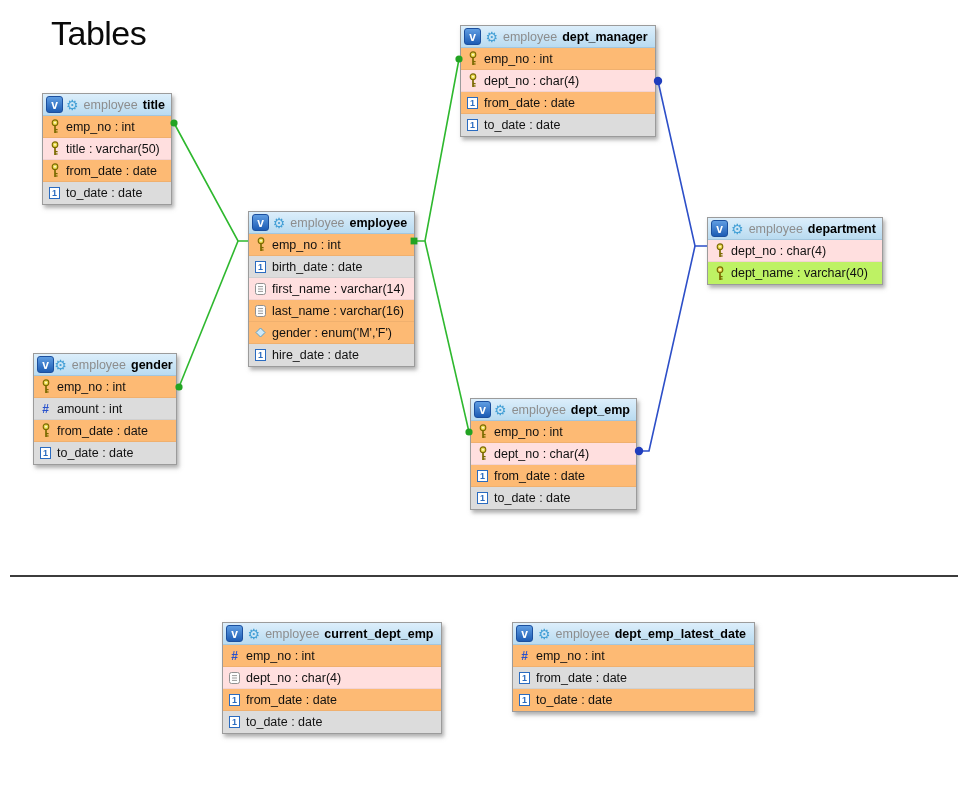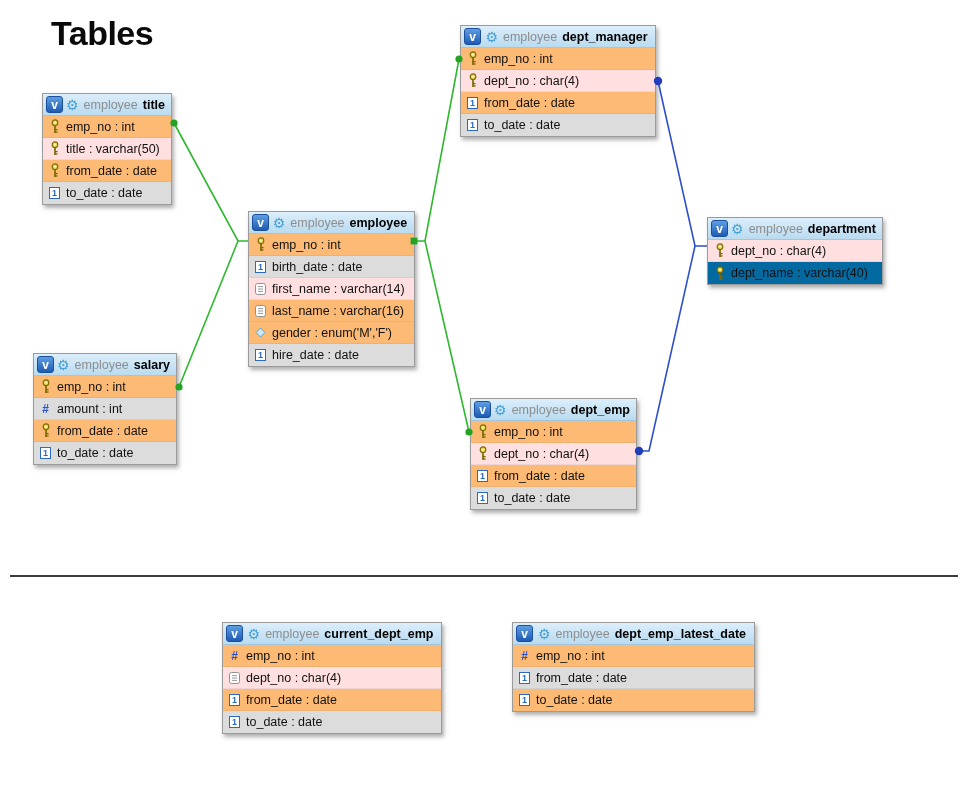--- a/index.html
+++ b/index.html
@@ -7,21 +7,21 @@
   #canvas {
     position: relative;
     width: 965px; height: 791px;
     background: #fff;
     font-family: "Liberation Sans", sans-serif;
     overflow: hidden;
   }
   .section-heading {
     position: absolute;
     font-size: 34px;
-    font-weight: bold;
+    font-weight: normal;
     color: #0a0a0a;
     letter-spacing: -0.5px;
   }
   #heading-tables { left: 51px; top: 14px; }
   #heading-views  { left: 59px; top: 641px; }
   #divider {
     position: absolute;
     left: 10px; top: 575px; width: 948px; height: 0;
     border-top: 2px solid #3c3c3c;
   }
@@ -66,21 +66,21 @@
     gap: 5px;
     padding: 0 4px 0 5px;
     border-bottom: 1px solid rgba(0,0,0,0.05);
     color: #111;
     white-space: nowrap;
   }
   .row:last-child { border-bottom: none; }
   .bg-white { background: #fdba74; }
   .bg-gray  { background: #dcdcdc; }
   .bg-pink  { background: #ffdfdf; }
-  .bg-pink_light { background: #0369a1; }
+  .bg-pink_light { background: #bef264; }
   .icwrap { width: 13px; display:flex; align-items:center; justify-content:center; flex:0 0 auto; }
   .ic-date {
     width: 11px; height: 12px;
     border: 1px solid #2a6bc0;
     background: #fff;
     color: #2a6bc0;
     font-size: 9px; line-height: 10px;
     display:flex; align-items:center; justify-content:center;
     font-weight: bold;
   }
@@ -289,21 +289,21 @@
           </span>
           <span>dept_name : varchar(40)</span>
         </div>
       </div>
       <div class="node" style="left: 33px; top: 353px; width: 144px;">
         <div class="hdr">
           <span class="vbadge">v</span>
           <span class="hdr-center">
             <span class="gear">⚙</span>
             <span class="schema-name">employee</span>
-            <span class="table-name">salary</span>
+            <span class="table-name">gender</span>
           </span>
         </div>
         <div class="row bg-white">
           <span class="icwrap">
             <svg width="10" height="15" viewBox="0 0 10 15">
               <circle cx="5" cy="3.7" r="2.8" fill="#ead94e" stroke="#7a6a00" stroke-width="1.1"></circle>
               <circle cx="5" cy="3.7" r="0.9" fill="#fffbe0"></circle>
               <line x1="5" y1="6.6" x2="5" y2="14" stroke="#7a6a00" stroke-width="1.7"></line>
               <line x1="5" y1="10.6" x2="7.6" y2="10.6" stroke="#7a6a00" stroke-width="1.3"></line>
               <line x1="5" y1="13" x2="7.6" y2="13" stroke="#7a6a00" stroke-width="1.3"></line>

